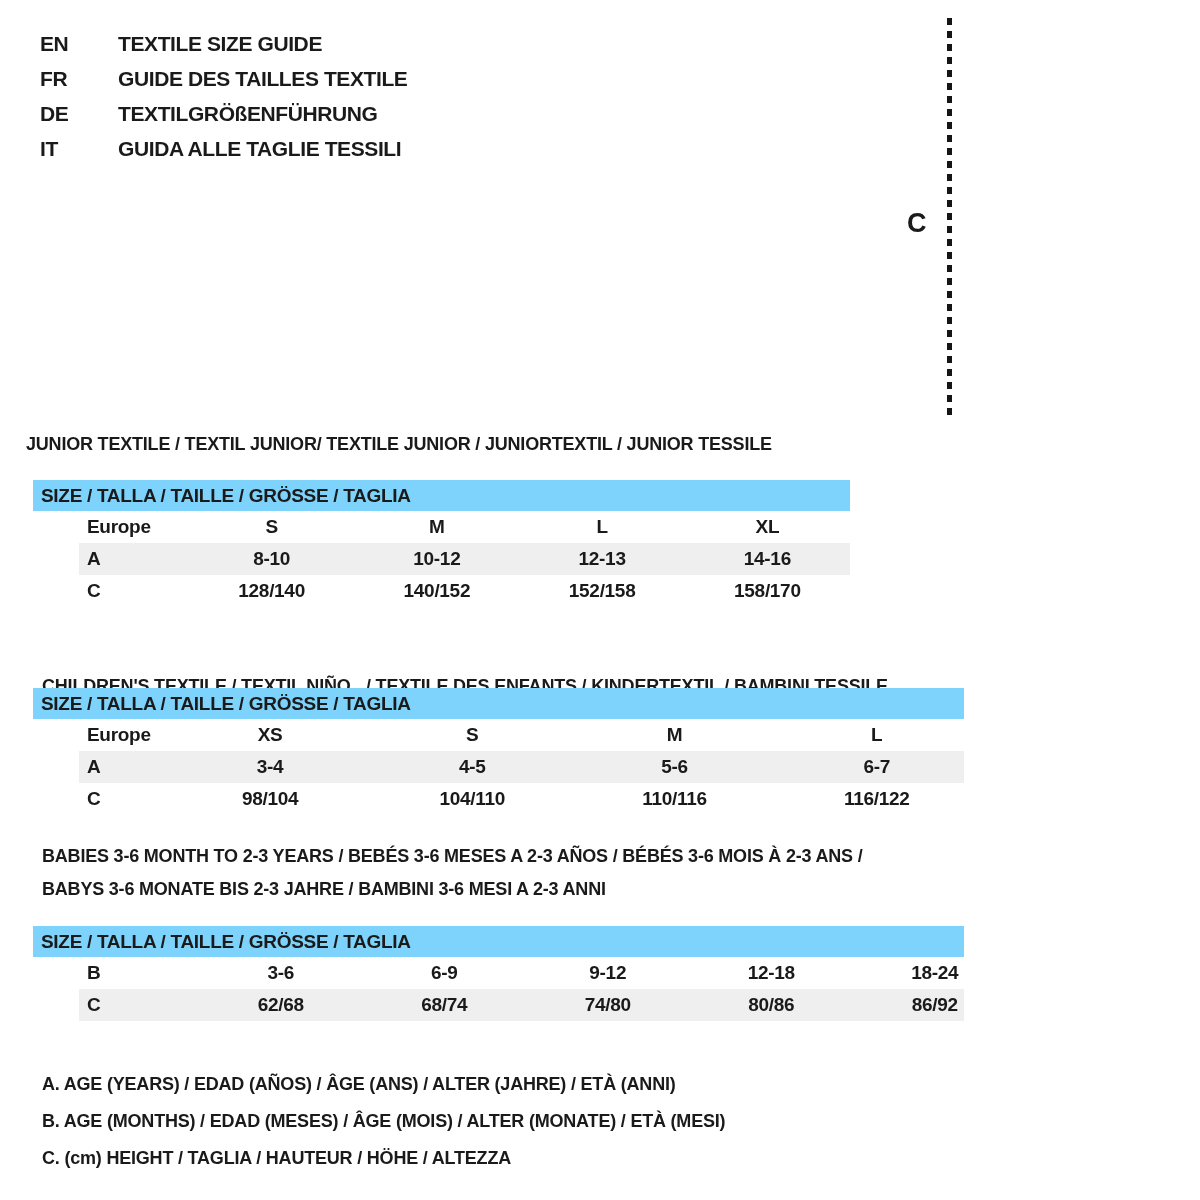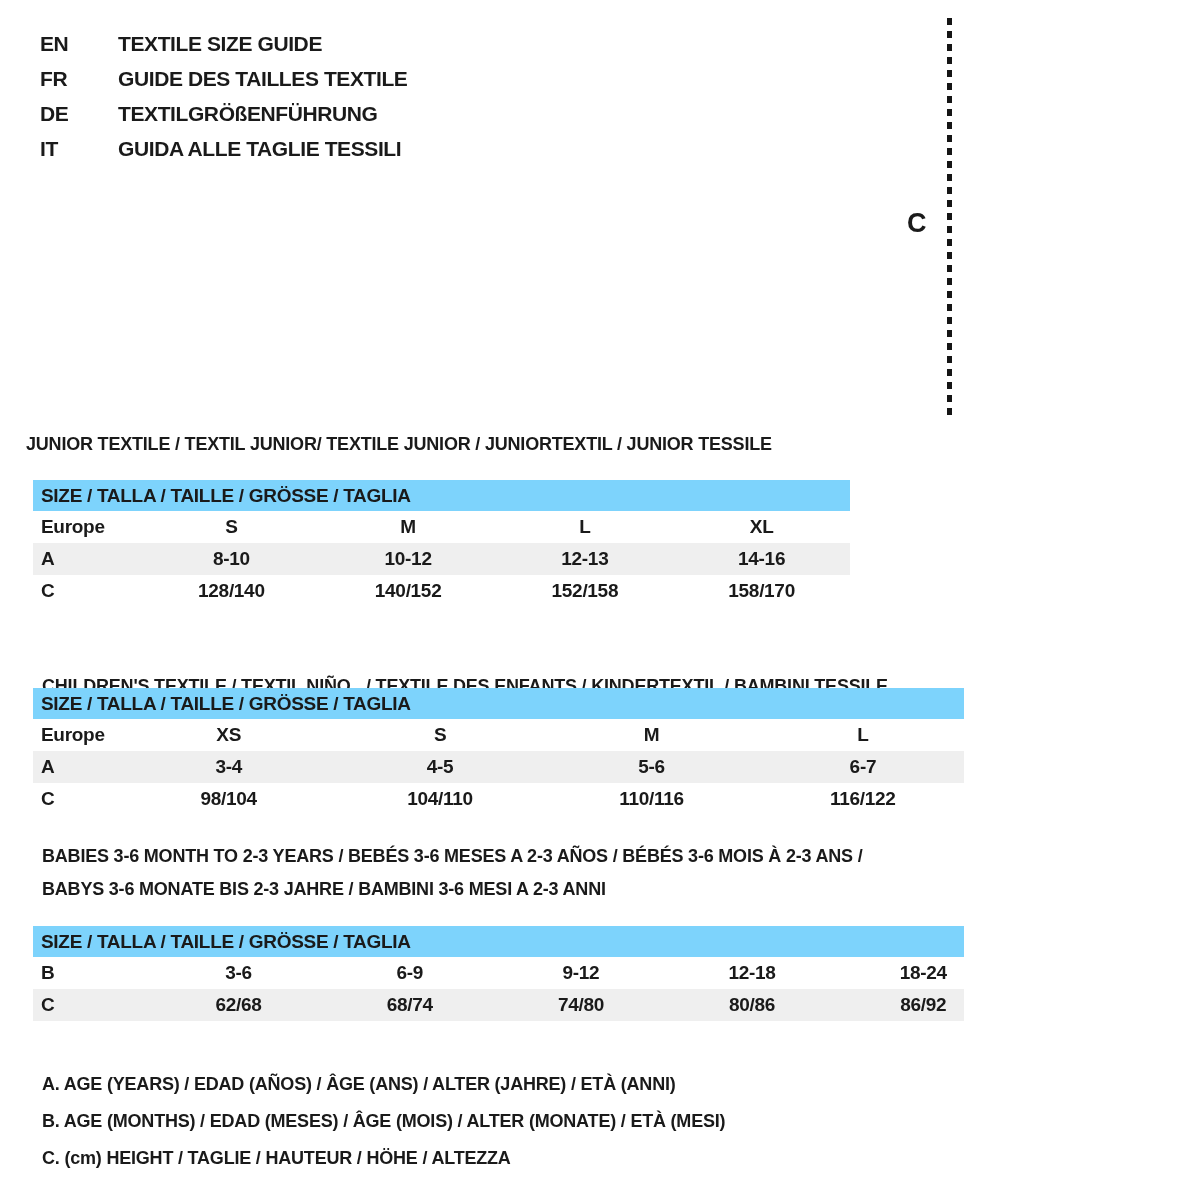--- a/index.html
+++ b/index.html
@@ -27,21 +27,21 @@
   
   .heading{position:absolute;font-weight:bold;font-size:18px;letter-spacing:-0.2px;white-space:nowrap;}
   .heading sub{font-size:11px;font-weight:bold;}
 
   
   .size-table{position:absolute;}
   .bar{
     background:#7dd3fc;height:31px;display:flex;align-items:center;
     padding-left:8px;font-weight:bold;font-size:19px;letter-spacing:-0.3px;box-sizing:border-box;
   }
-  .trow{display:grid;height:32px;align-items:center;font-weight:bold;font-size:19px;letter-spacing:-0.3px;}
+  .trow{display:grid;height:32px;align-items:center;font-weight:bold;font-size:19px;letter-spacing:-0.3px;margin-left:46px;}
   .trow > div{text-align:center;}
   .trow > div:first-child{text-align:left;padding-left:8px;}
   .striped{background:#efefef;}
   .cols-j{grid-template-columns:110px repeat(4,1fr);}
   .cols-c{grid-template-columns:90px repeat(5,1fr);}
   .cols-b{grid-template-columns:120px repeat(6,1fr);}
 
   
   .footnotes{position:absolute;left:42px;top:1066px;}
   .footnote{height:37px;display:flex;align-items:center;font-weight:bold;font-size:18px;letter-spacing:-0.2px;white-space:nowrap;}
@@ -169,16 +169,16 @@
       <div>74/80</div>
       <div>80/86</div>
       <div>86/92</div>
       <div>92/98</div>
     </div>
   </div>
 
   <div class="footnotes">
     <div class="footnote">A. AGE (YEARS) / EDAD (AÑOS) / ÂGE (ANS) / ALTER (JAHRE) / ETÀ (ANNI)</div>
     <div class="footnote">B. AGE (MONTHS) / EDAD (MESES) / ÂGE (MOIS) / ALTER (MONATE) / ETÀ (MESI)</div>
-    <div class="footnote">C. (cm) HEIGHT / TAGLIE / HAUTEUR / HÖHE / ALTEZZA</div>
+    <div class="footnote">C. (cm) HEIGHT / TAGLIA / HAUTEUR / HÖHE / ALTEZZA</div>
   </div>
 
 </div>
 
 </body></html>

